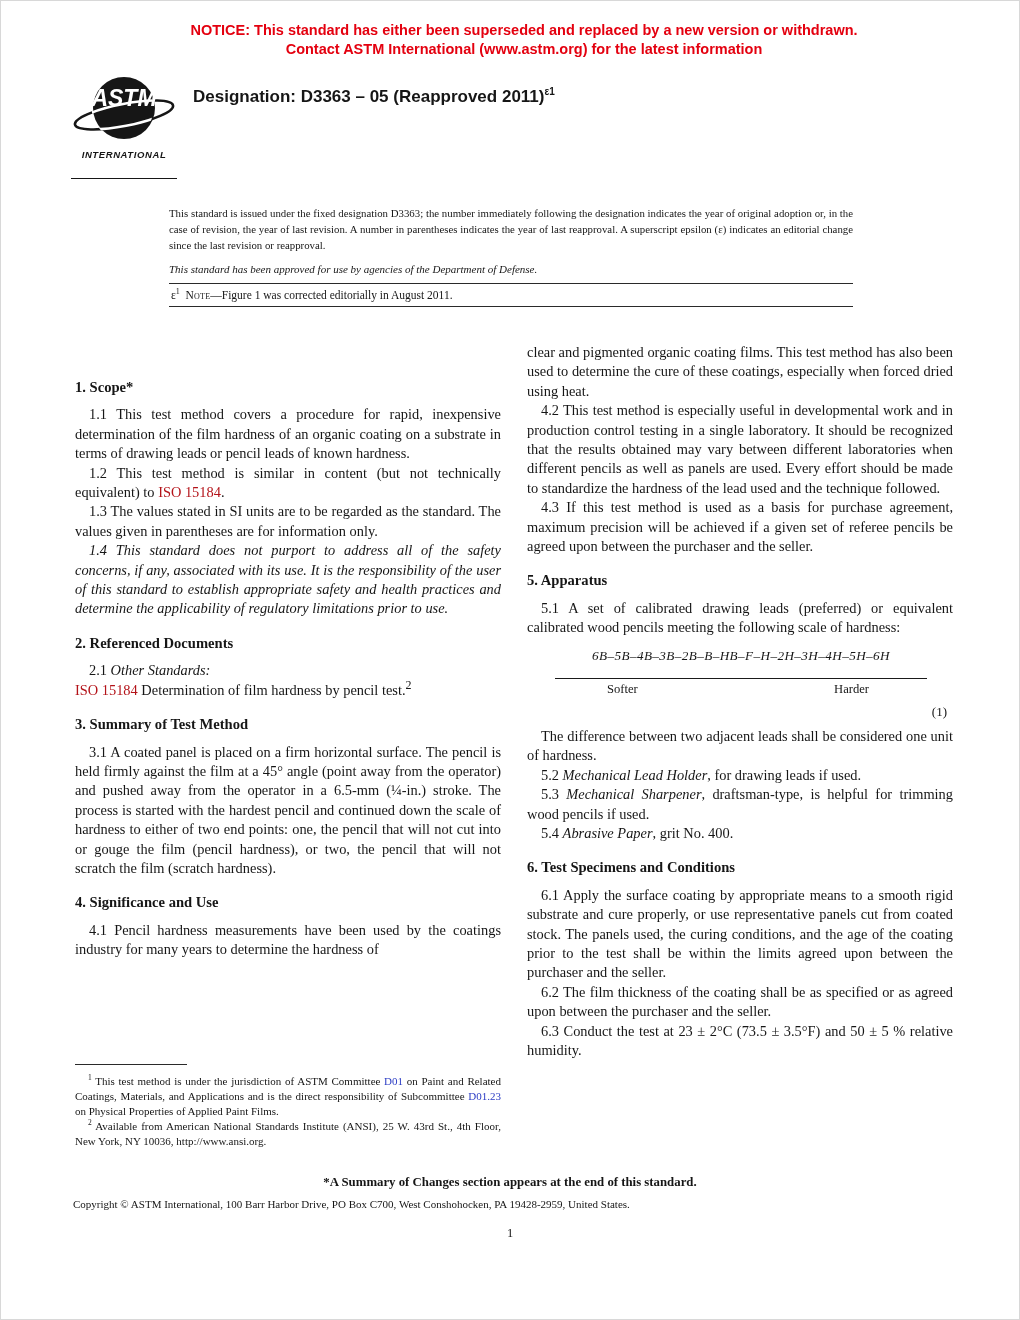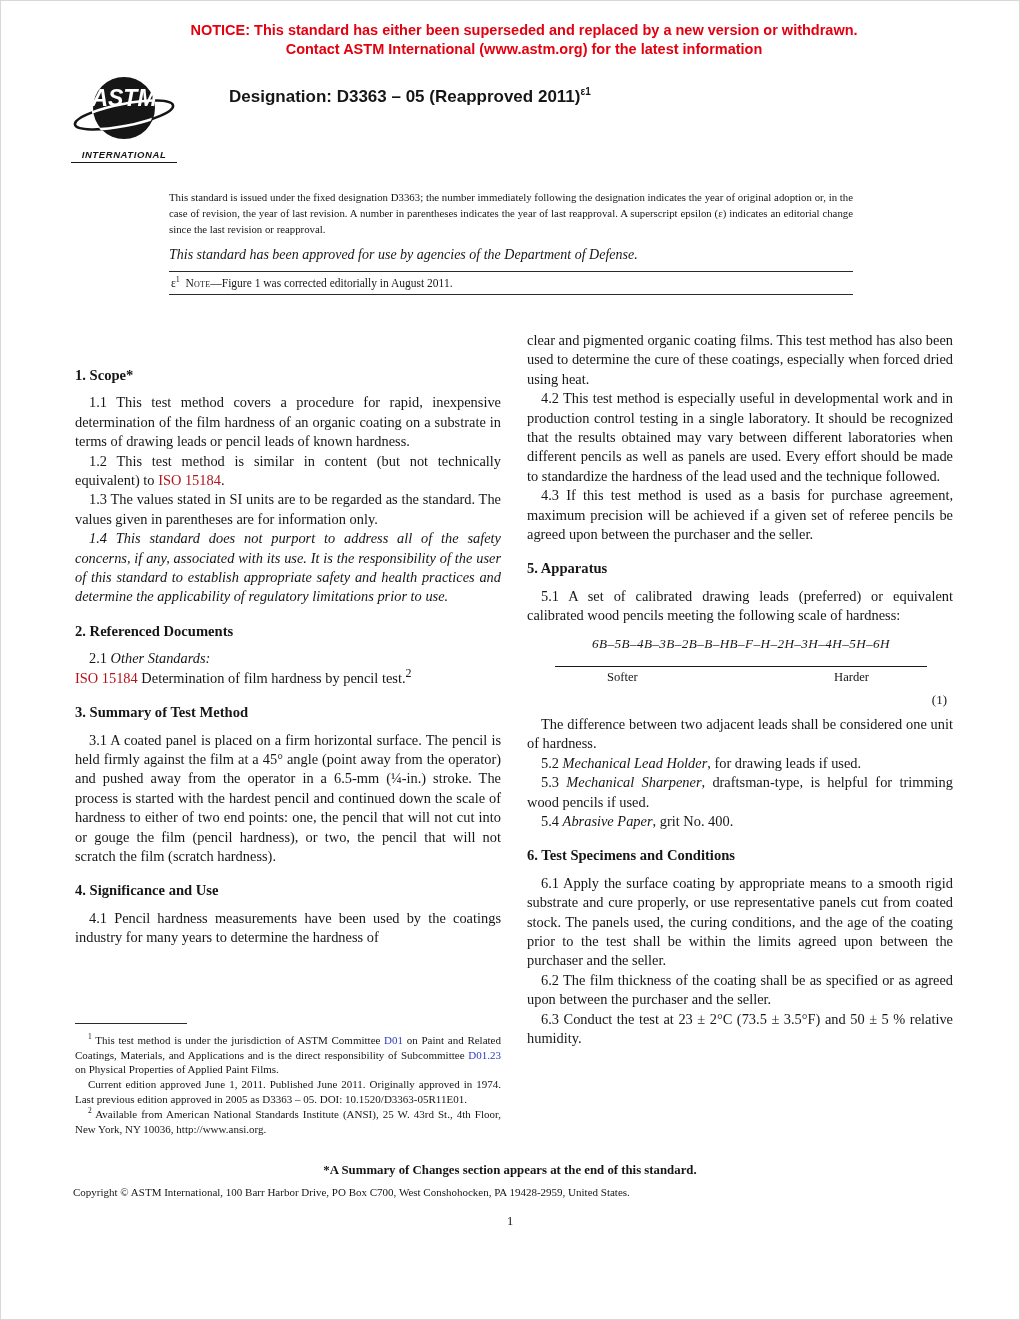--- a/index.html
+++ b/index.html
@@ -29,29 +29,28 @@
     font-size:14.5px;
     line-height:19px;
     color:var(--notice-red);
     padding-left:28px;
   }
   
   .header-row{
     display:flex;
     align-items:flex-start;
     margin:16px 64px 0 70px;
-    gap:36px;
   }
   .logo-block{width:106px;flex:0 0 auto;text-align:center;}
   .logo-sub{
     font-family:"Liberation Sans",sans-serif;
     font-weight:bold;font-style:italic;
     font-size:9.5px;letter-spacing:.6px;
     border-bottom:1.5px solid #161616;
-    padding-bottom:2px;margin-top:-2px;
+    padding-bottom:18px;margin-top:-2px;
     white-space:nowrap;
   }
   .designation{
     font-family:"Liberation Sans",sans-serif;
     font-weight:bold;
     font-size:17px;
     margin:12px 12px 0 16px;
   }
   .designation sup{font-size:10px;}
   
@@ -64,21 +63,21 @@
   }
   .title sup{font-size:12px;}
   .fine-print{
     margin-top:26px;
     font-size:10.8px;
     line-height:16px;
     text-align:justify;
   }
   .dod{
     margin-top:10px;
-    font-size:14px;
+    font-size:11px;
     font-style:italic;
   }
   .rule{border:none;border-top:1px solid #2a2a2a;margin:8px 0 0 0;}
   .note-line{
     font-size:11.5px;
     padding:5px 0 5px 2px;
   }
   .note-line sup{font-size:8px;}
   .smallcaps{font-variant:small-caps;letter-spacing:.2px;}
   
@@ -196,21 +195,20 @@
       <h3 class="sec">3. Summary of Test Method</h3>
       <p class="bp">3.1 A coated panel is placed on a firm horizontal surface. The pencil is held firmly against the film at a 45° angle (point away from the operator) and pushed away from the operator in a 6.5-mm (¼-in.) stroke. The process is started with the hardest pencil and continued down the scale of hardness to either of two end points: one, the pencil that will not cut into or gouge the film (pencil hardness), or two, the pencil that will not scratch the film (scratch hardness).</p>
 
       <h3 class="sec">4. Significance and Use</h3>
       <p class="bp">4.1 Pencil hardness measurements have been used by the coatings industry for many years to determine the hardness of</p>
 
       <div class="fn-block">
         <hr class="fn-rule">
         <div class="fn">
           <p><sup>1</sup><span> This test method is under the jurisdiction of ASTM Committee </span><span class="lnk">D01</span><span> on Paint and Related Coatings, Materials, and Applications and is the direct responsibility of Subcommittee </span><span class="lnk">D01.23</span><span> on Physical Properties of Applied Paint Films.</span></p>
-          <p>Current edition approved June 1, 2011. Published June 2011. Originally approved in 1974. Last previous edition approved in 2005 as D3363 – 05. DOI: 10.1520/D3363-05R11E01.</p>
           <p><sup>2</sup><span> Available from American National Standards Institute (ANSI), 25 W. 43rd St., 4th Floor, New York, NY 10036, http://www.ansi.org.</span></p>
         </div>
       </div>
     </div>
 
     <div class="col">
       <p class="noindent" style="margin-top:12px;">clear and pigmented organic coating films. This test method has also been used to determine the cure of these coatings, especially when forced dried using heat.</p>
       <p class="bp">4.2 This test method is especially useful in developmental work and in production control testing in a single laboratory. It should be recognized that the results obtained may vary between different laboratories when different pencils as well as panels are used. Every effort should be made to standardize the hardness of the lead used and the technique followed.</p>
       <p class="bp">4.3 If this test method is used as a basis for purchase agreement, maximum precision will be achieved if a given set of referee pencils be agreed upon between the purchaser and the seller.</p>
 

